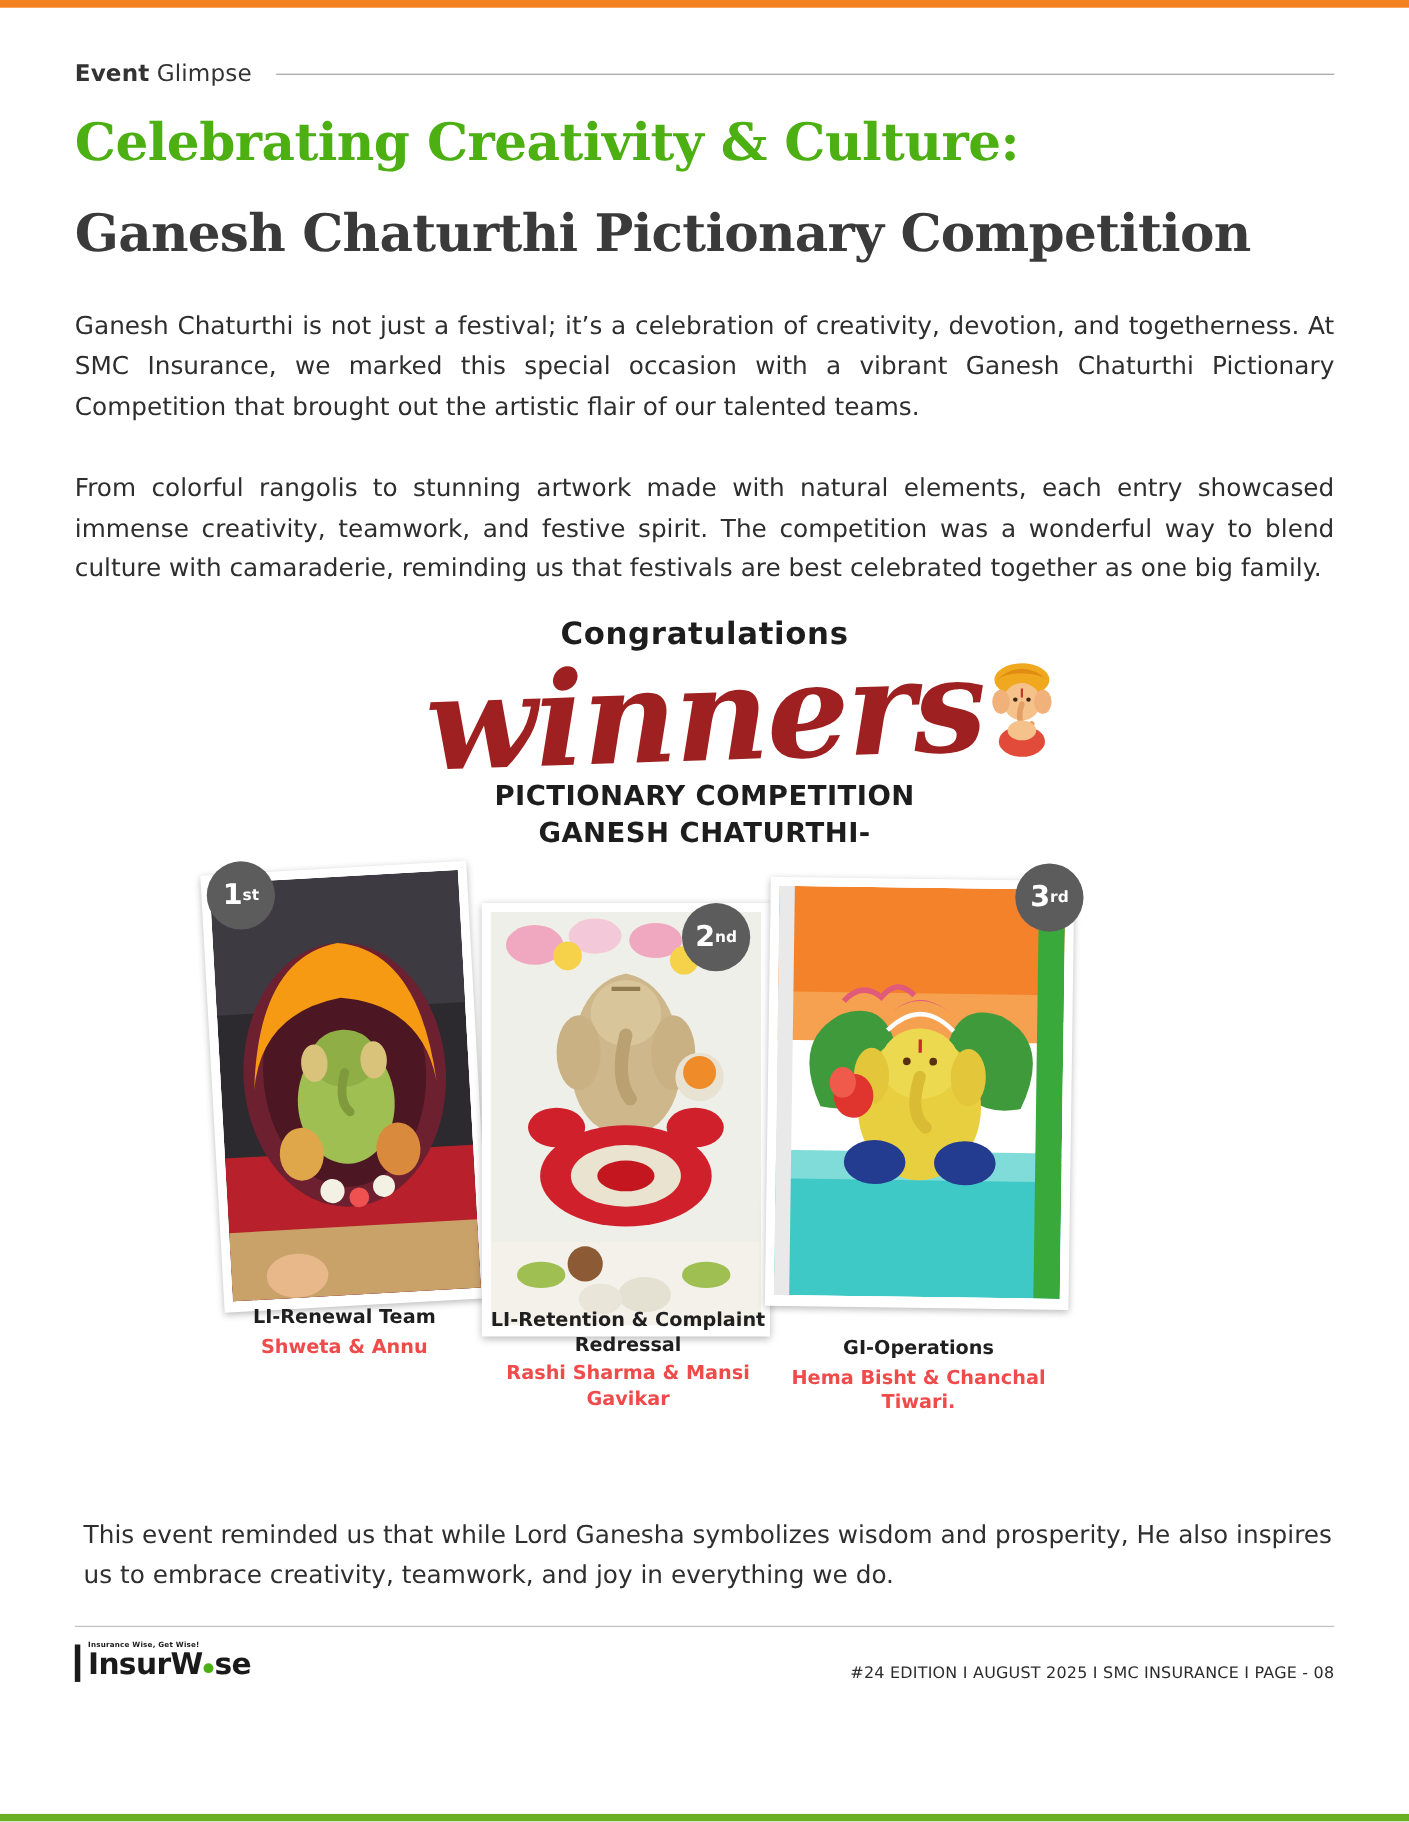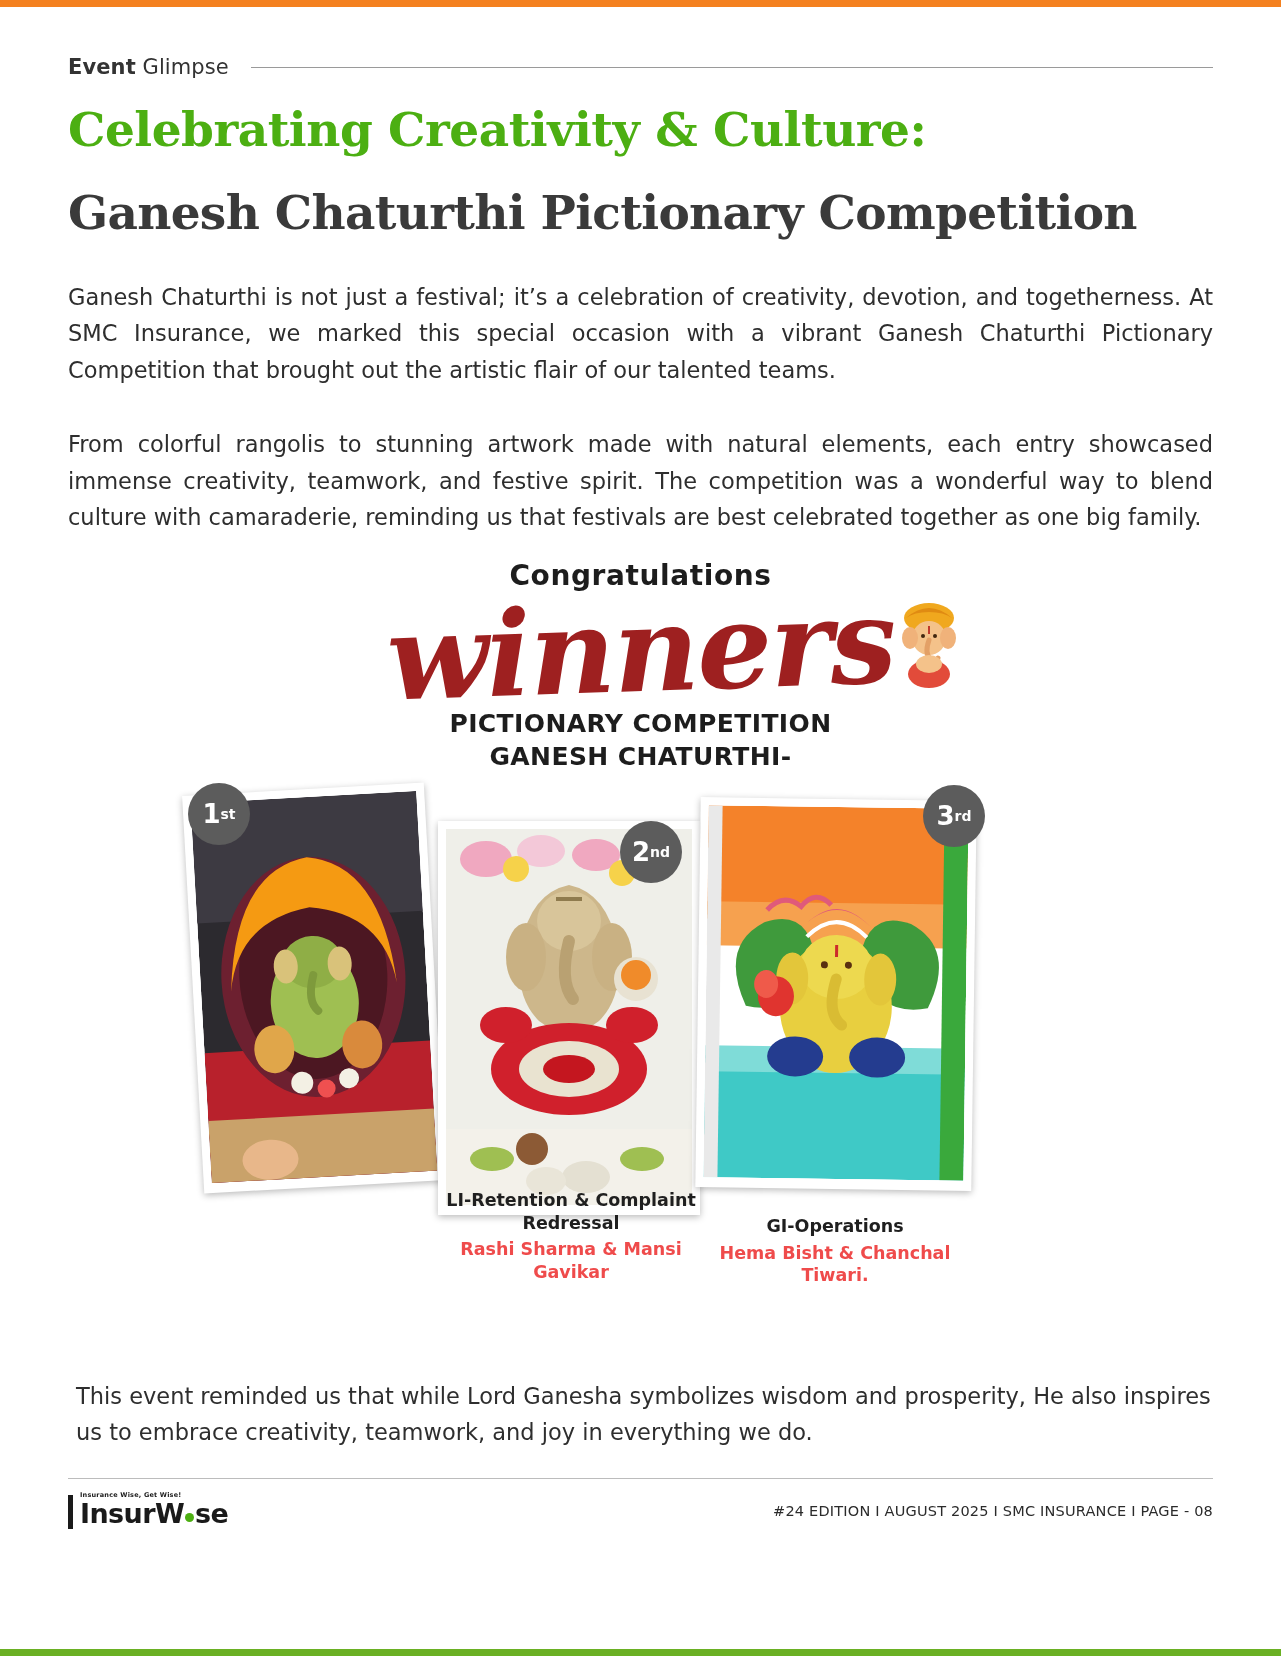--- a/index.html
+++ b/index.html
@@ -216,21 +216,21 @@
     left: 68px; right: 68px;
     top: 1478px;
     height: 1px;
     background: #bcbcbc;
   }
   .footer {
     position: absolute;
     left: 68px; right: 68px;
     top: 1492px;
     display: flex;
-    align-items: center;
+    align-items: flex-end;
     justify-content: space-between;
   }
   .logo {
     display: flex;
     align-items: flex-start;
   }
   .logo-bar {
     width: 5px;
     height: 34px;
     background: #1a1a1a;
@@ -338,20 +338,24 @@
           <circle cx="96" cy="285" r="11" fill="#f3f0e4"></circle>
           <circle cx="120" cy="292" r="9" fill="#ef5050"></circle>
           <circle cx="143" cy="283" r="10" fill="#f3f0e4"></circle>
           <ellipse cx="60" cy="360" rx="28" ry="20" fill="#e8b78a"></ellipse>
         </svg>
       </div>
     </div>
     <div class="rank-badge badge1">
       <span>1</span>
         <sup>st</sup>
+    </div>
+    <div class="caption cap1">
+      <span>LI-Renewal Team</span>
+      <span class="names">Shweta &amp; Annu</span>
     </div>
 
     <div class="card card2">
       <div class="photo">
         <svg class="art" viewBox="0 0 246 376" preserveAspectRatio="none" aria-hidden="true">
           <rect width="246" height="376" fill="#efefe9"></rect>
           <ellipse cx="40" cy="30" rx="26" ry="18" fill="#f0a8c0"></ellipse>
           <ellipse cx="95" cy="22" rx="24" ry="16" fill="#f3c8d8"></ellipse>
           <ellipse cx="150" cy="26" rx="24" ry="16" fill="#f0a8c0"></ellipse>
           <ellipse cx="205" cy="34" rx="26" ry="18" fill="#e98fb2"></ellipse>

